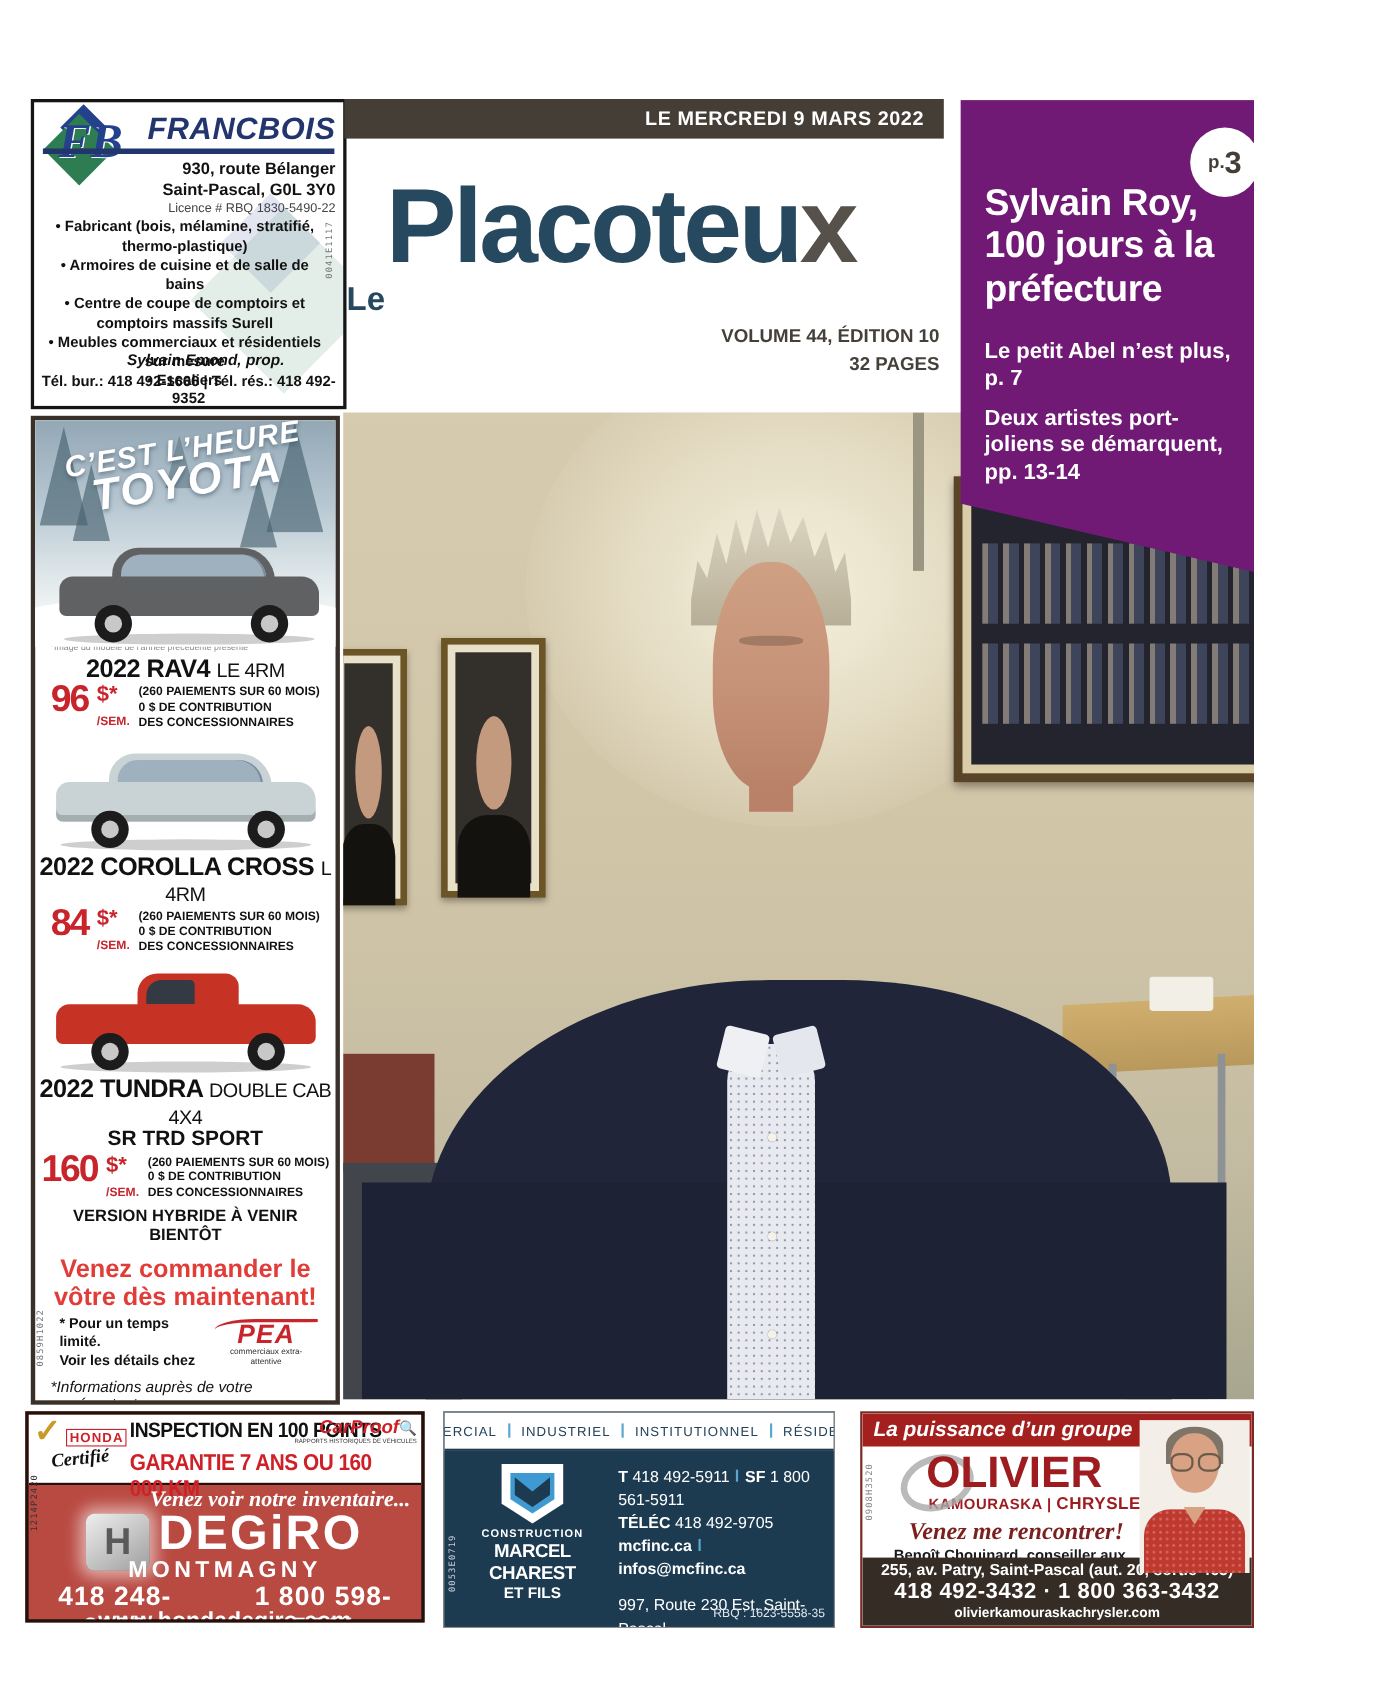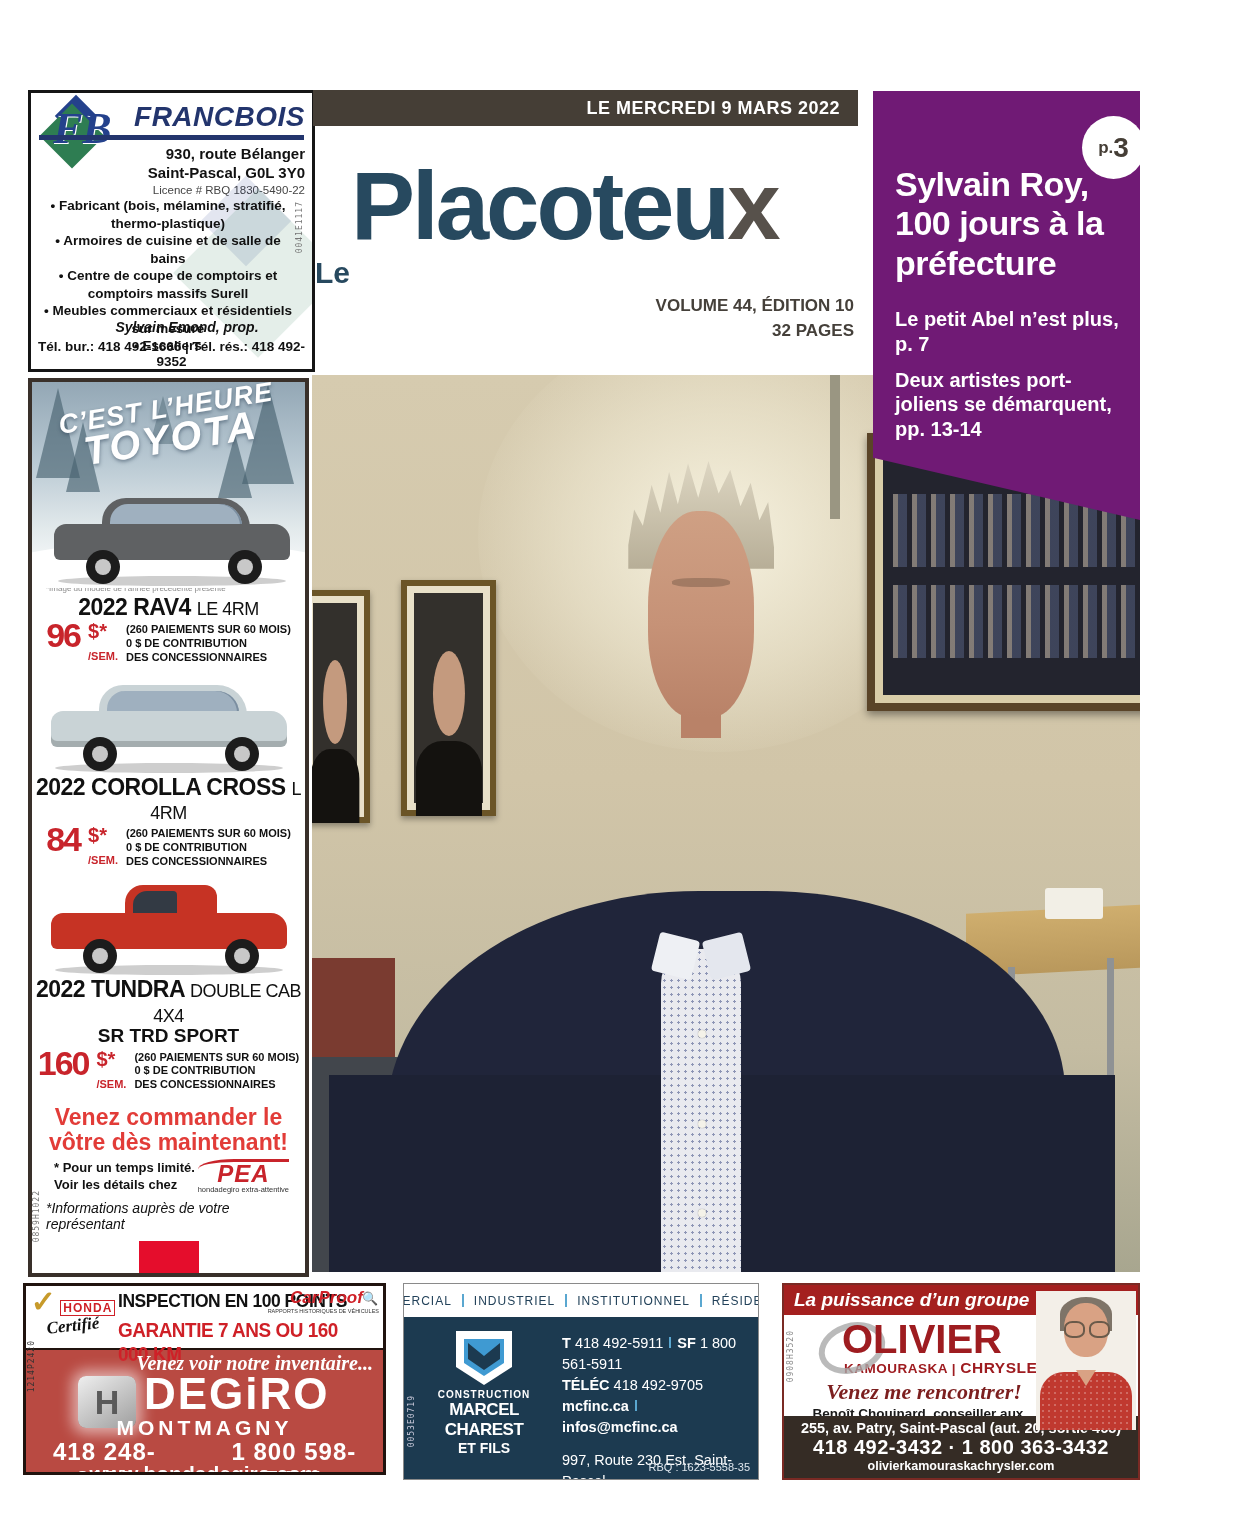--- a/index.html
+++ b/index.html
@@ -384,29 +384,30 @@
       <span class="pcur">
           <span class="pd">$*</span>
           <span class="psem">/SEM.</span>
         </span>
       <span class="pterms">
         <div>(260 PAIEMENTS SUR 60 MOIS)</div>
         <div>0 $ DE CONTRIBUTION</div>
         <div>DES CONCESSIONNAIRES</div>
       </span>
     </div>
+    <div class="ty-extra">VERSION HYBRIDE À VENIR BIENTÔT</div>
     <div class="ty-cta">Venez commander le vôtre dès maintenant!</div>
     <div class="ty-fine">
       <div class="txt">
         <div>* Pour un temps limité.</div>
         <div>Voir les détails chez</div>
       </div>
       <div class="pea">
         <div class="pea-t">PEA</div>
-        <div class="pea-s">hondadegiro extra-attentive</div>
+        <div class="pea-s">commerciaux extra-attentive</div>
       </div>
     </div>
     <div class="ty-italic">*Informations auprès de votre représentant</div>
     <div class="ty-dealer">
 
       <div class="ty-tlogo">
         
         
       </div>
     </div>

